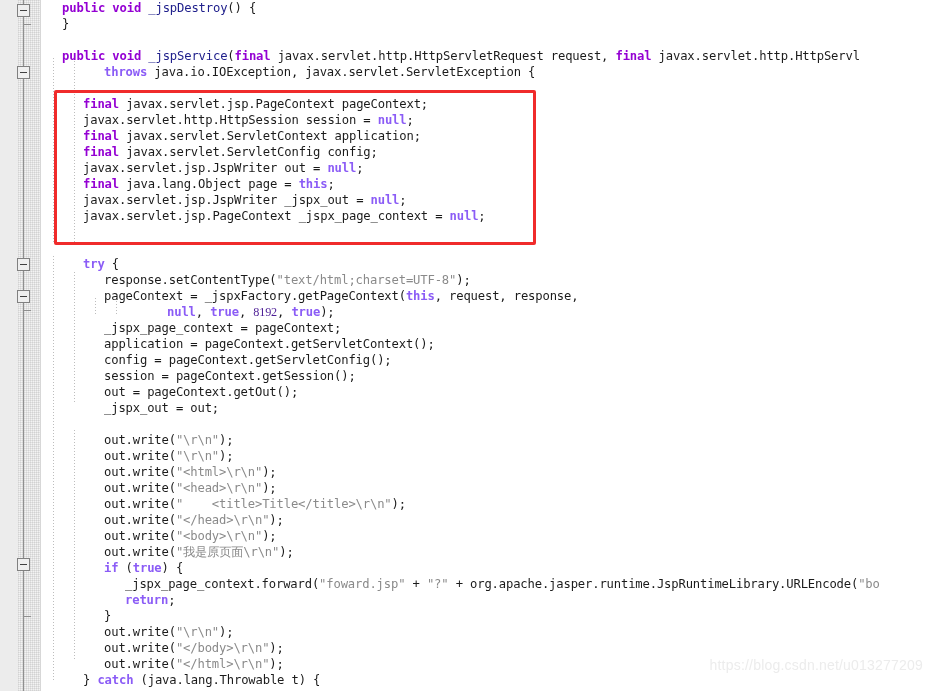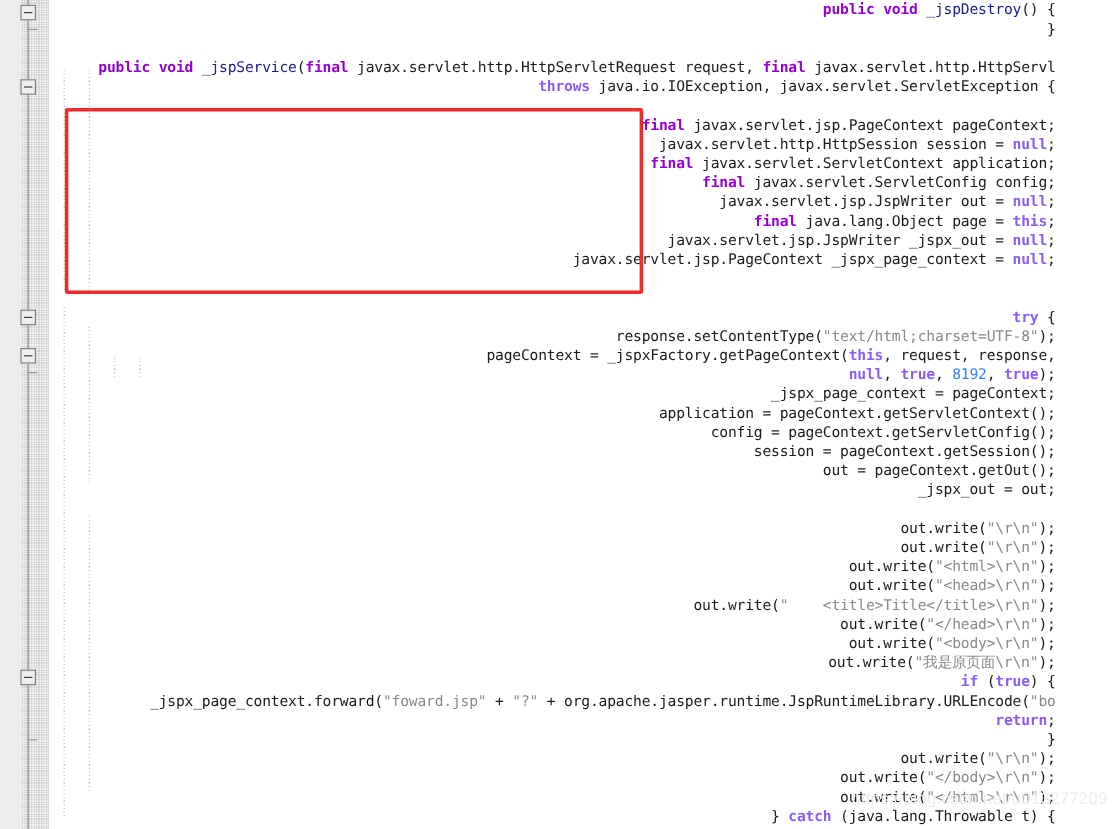--- a/index.html
+++ b/index.html
@@ -64,42 +64,41 @@
   }
 
   
   .code-area {
     position: absolute;
     left: 41px; top: 0;
     width: 890px;
     height: 691px;
     background: #ffffff;
     overflow: hidden;
-    text-align: right;
   }
   .code-lines {
     position: absolute;
     left: 0; top: 0;
     white-space: pre;
     font-family: "DejaVu Sans Mono", "Liberation Mono", monospace;
     font-size: 12.2px;
     line-height: 16px;
     letter-spacing: -0.15px;
     color: #1b1b1b;
   }
   .ln {
     height: 16px;
     white-space: pre;
   }
   
   .kw   { color: #9400d3; font-weight: bold; }   
   .kw2  { color: #8b5cf6; font-weight: bold; }
   .nav  { color: #20208c; }                      
   .str  { color: #8a8a8a; }                      
-  .num  { color: #3b82f6; }                      
+  .num  { color: #4c1d95; font-family: Liberation Serif, serif; }                      
   .pl   { color: #1b1b1b; }
 
   
   .indent-guide {
     position: absolute;
     width: 1px;
     background-image: repeating-linear-gradient(180deg, #bdbdbd 0 1px, transparent 1px 3px);
   }
 
   

